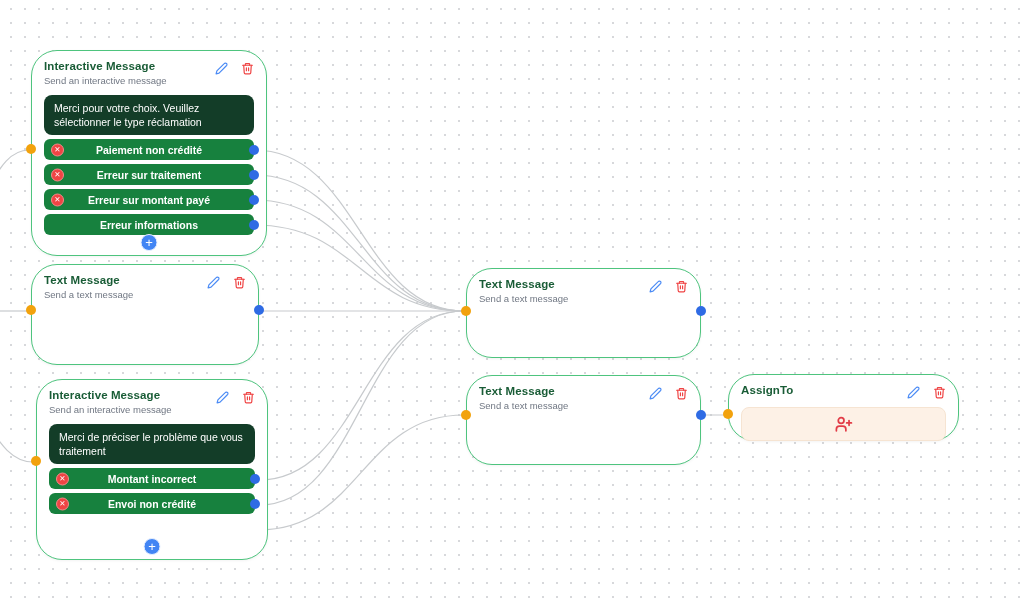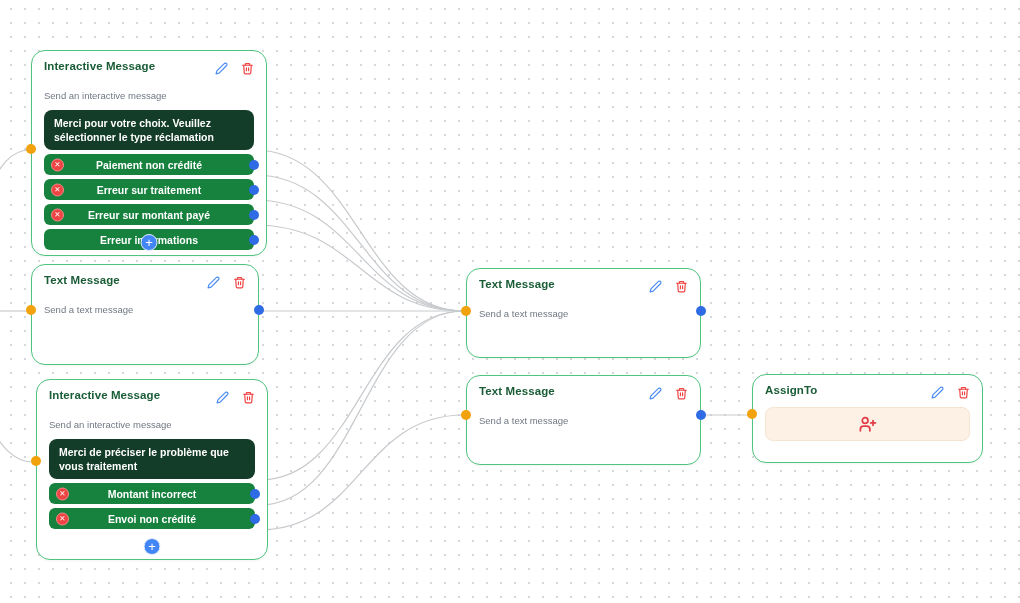--- a/index.html
+++ b/index.html
@@ -9,33 +9,33 @@
   .canvas {
     position:relative; width:1020px; height:603px; background:#ffffff;
     background-image: radial-gradient(circle, #d7d8db 1.1px, transparent 1.2px);
     background-size: 14px 14px; background-position: 4px 2px;
   }
   svg.edges { position:absolute; left:0; top:0; width:1020px; height:603px; pointer-events:none; }
   svg.edges path { stroke:#c7cacd; stroke-width:1.2; fill:none; }
 
   .node {
     position:absolute; background:#fff; border:1.5px solid #4ec47e;
-    border-radius:14px; padding:9px 12px;
+    border-radius:26px; padding:9px 12px;
     box-shadow:0 1px 3px rgba(0,0,0,.05);
   }
   .node-head { display:flex; justify-content:space-between; align-items:flex-start; }
   .title { font-size:11.5px; font-weight:700; color:#195c36; letter-spacing:.1px; }
-  .subtitle { font-size:9.5px; color:#707783; margin-top:18px; }
+  .subtitle { font-size:9.5px; color:#707783; margin-top:3px; }
   .actions { display:flex; gap:13px; align-items:center; margin-top:2px; }
   .actions .icon { width:13px; height:13px; display:inline-flex; cursor:pointer; }
   .actions svg { width:13px; height:13px; }
 
   .msgbox {
     background:#133d28; color:#fff; border-radius:8px; padding:6px 10px;
-    font-size:10.5px; font-weight:700; line-height:14px; margin-top:9px;
+    font-size:10.5px; font-weight:400; line-height:14px; margin-top:9px;
   }
   .fbtn {
     position:relative; background:#17813e; color:#fff; border-radius:6px;
     height:21px; margin-top:4px; display:flex; align-items:center; justify-content:center;
     font-size:10.5px; font-weight:600;
   }
   .x-badge {
     position:absolute; left:7px; top:50%; transform:translateY(-50%);
     width:13px; height:13px; border-radius:50%; background:#ef4444; border:1.5px solid #f58a8a;
     color:#fff; font-size:7.5px; font-weight:700; line-height:1;
@@ -237,21 +237,21 @@
               <path d="M8 6V4a1 1 0 0 1 1-1h6a1 1 0 0 1 1 1v2"></path>
               <path d="M19 6l-1 14a2 2 0 0 1-2 2H8a2 2 0 0 1-2-2L5 6"></path>
               <path d="M10 11v5"></path>
               <path d="M14 11v5"></path>
             </svg>
         </span>
       </div>
     </div>
   </div>
 
-  <div class="node" style="left:752px; top:374px; width:231px; height:89px;">
+  <div class="node" style="left:728px; top:374px; width:231px; height:67px;">
     <span class="handle tgt" style="left:-6px; top:34px;"></span>
     <div class="node-head">
       <div>
         <div class="title">AssignTo</div>
       </div>
       <div class="actions">
         <span class="icon">
           <svg viewBox="0 0 24 24" fill="none" stroke="#4b8bf5" stroke-width="2.2" stroke-linecap="round" stroke-linejoin="round">
               <path d="M17 3a2.85 2.85 0 1 1 4 4L7.5 20.5 2 22l1.5-5.5Z"></path>
             </svg>

